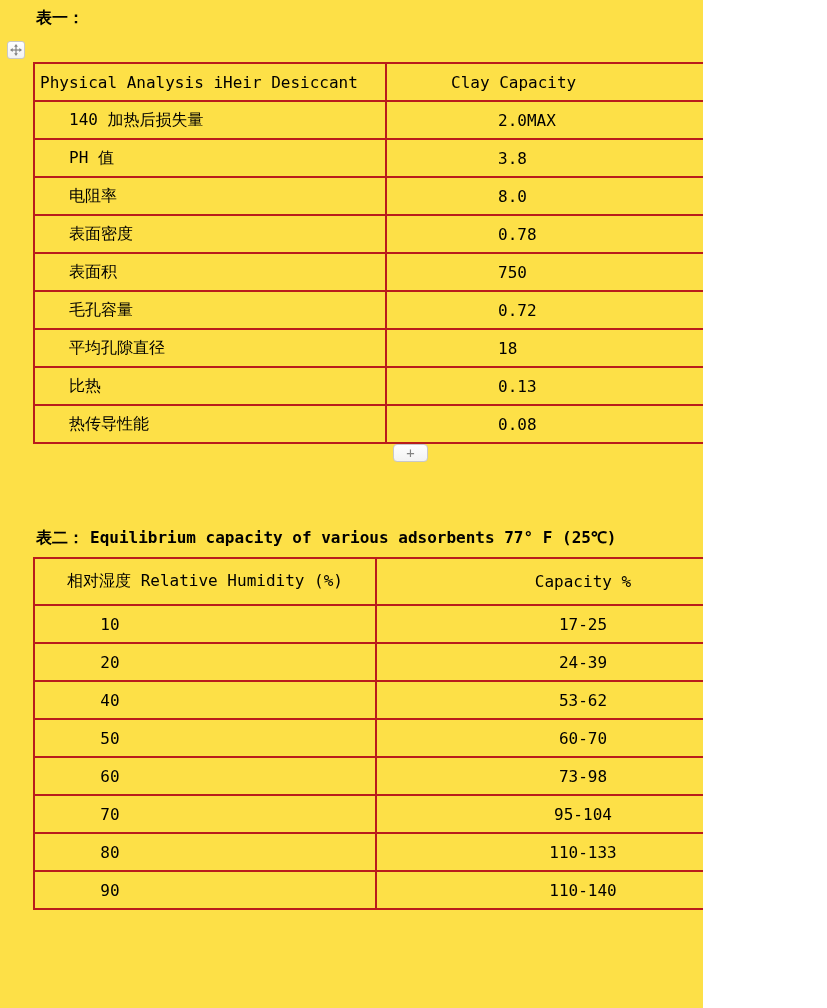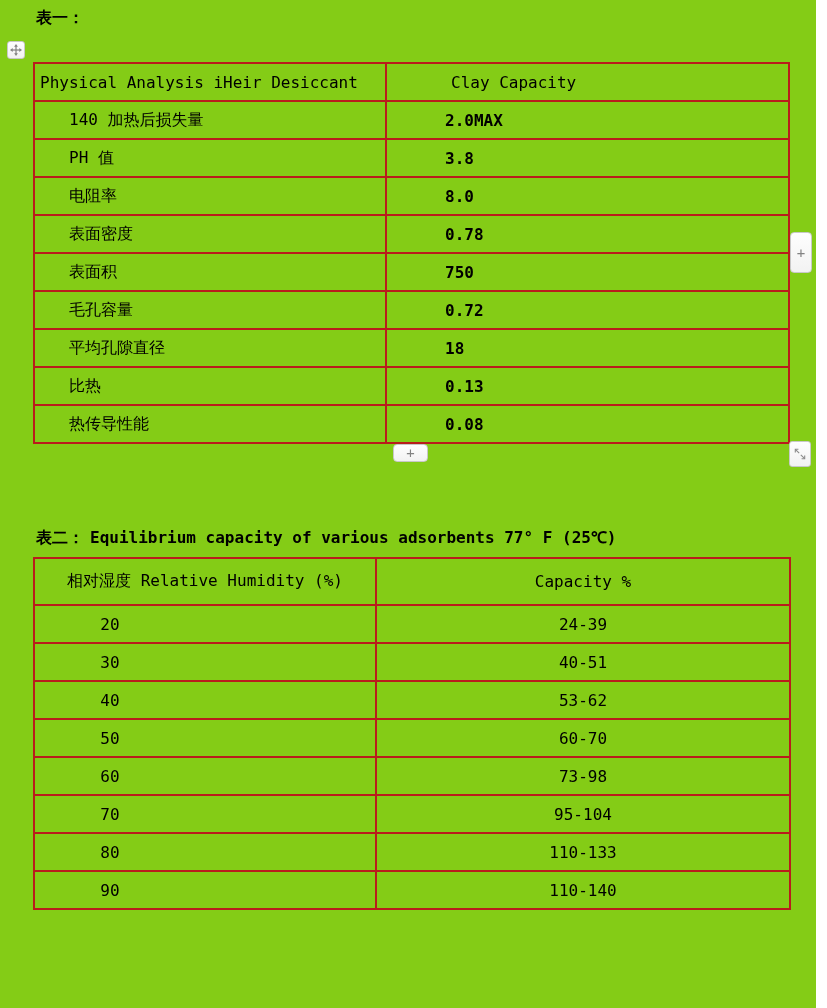--- a/index.html
+++ b/index.html
@@ -6,24 +6,24 @@
     margin: 0;
     padding: 0;
     background: #ffffff;
     width: 827px;
     height: 1008px;
     font-family: "DejaVu Sans Mono", "Liberation Mono", monospace;
     color: #000;
   }
   .page {
     position: relative;
-    width: 816px;
+    width: 703px;
     height: 1008px;
     overflow: hidden;
-    background: #84cc16;
+    background: #fde047;
   }
   .doc-title {
     position: absolute;
     font-size: 16px;
     font-weight: bold;
     white-space: nowrap;
     color: #000;
   }
   #title1 { left: 36px; top: 8px; }
   #title2 { left: 36px; top: 526px; }
@@ -45,21 +45,21 @@
   }
 
   
   #table1 { left: 33px; top: 62px; width: 755px; }
   #table1 col.t1c1 { width: 352px; }
   #table1 col.t1c2 { width: 403px; }
   #table1 th, #table1 td { height: 36px; text-align: left; }
   #table1 th.h1 { padding-left: 5px; }
   #table1 th.h2 { padding-left: 64px; }
   #table1 td.c1 { padding-left: 34px; border-radius: 18px; }
-  #table1 td.c2 { padding-left: 58px; font-weight: bold; }
+  #table1 td.c2 { padding-left: 111px; }
 
   
   #table2 { left: 33px; top: 557px; width: 756px; }
   #table2 col.t2c1 { width: 342px; }
   #table2 col.t2c2 { width: 414px; }
   #table2 th { height: 45px; text-align: center; }
   #table2 td { height: 36px; }
   #table2 td.c1 { text-align: center; padding-right: 190px; }
   #table2 td.c2 { text-align: center; }
 
@@ -181,28 +181,28 @@
         <col class="t2c2">
       </colgroup>
     <thead>
       <tr>
         <th>相对湿度 Relative Humidity (%)</th>
         <th>Capacity %</th>
       </tr>
     </thead>
     <tbody>
         <tr>
+          <td class="c1">10</td>
+          <td class="c2">17-25</td>
+        </tr>
+        <tr>
           <td class="c1">20</td>
           <td class="c2">24-39</td>
         </tr>
         <tr>
-          <td class="c1">30</td>
-          <td class="c2">40-51</td>
-        </tr>
-        <tr>
           <td class="c1">40</td>
           <td class="c2">53-62</td>
         </tr>
         <tr>
           <td class="c1">50</td>
           <td class="c2">60-70</td>
         </tr>
         <tr>
           <td class="c1">60</td>
           <td class="c2">73-98</td>

